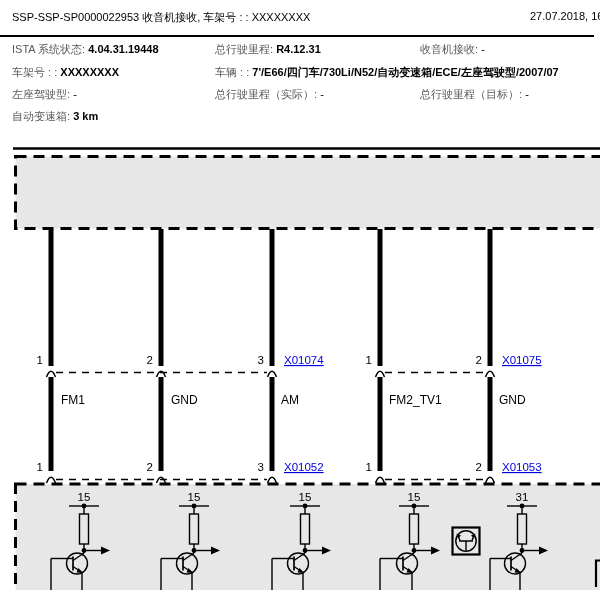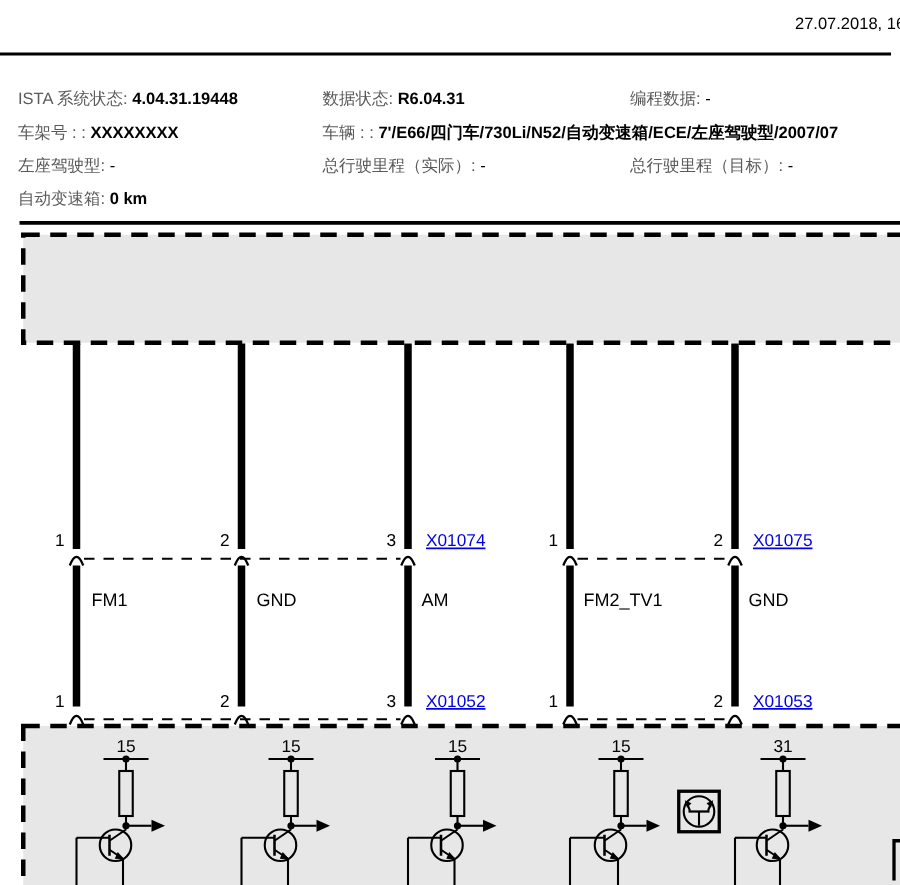--- a/index.html
+++ b/index.html
@@ -6,60 +6,61 @@
   html, body { width: 600px; height: 590px; overflow: hidden; background: #ffffff; }
   body { font-family: "Liberation Sans", sans-serif; color: #000; position: relative; }
   .page { position: absolute; inset: 0; width: 600px; height: 590px; overflow: hidden; background: #fff; }
 
   .hdr-title { position: absolute; left: 12px; top: 10px; font-size: 11px; white-space: nowrap; }
   .hdr-date  { position: absolute; left: 530px; top: 10px; font-size: 11px; white-space: nowrap; }
 
   .sep { position: absolute; left: 0; top: 35px; width: 594px; height: 2px; background: #000; }
 
   .inforow { position: absolute; left: 0; width: 600px; font-size: 11px; white-space: nowrap; }
-  .inforow .cell { position: absolute; top: 16px; }
+  .inforow .cell { position: absolute; top: 0; }
   .c1 { left: 12px; }  .c2 { left: 215px; }  .c3 { left: 420px; }
   .lbl { color: #5a5a5a; }
   .val { color: #000; font-weight: bold; }
   .val.plain { font-weight: normal; }
   .r1 { top: 42px; } .r2 { top: 65px; } .r3 { top: 87px; } .r4 { top: 109px; }
 
   svg text { font-family: "Liberation Sans", sans-serif; }
   .pin-t   { font-size: 11.5px; fill: #000; }
   .link-t  { font-size: 11.5px; fill: #0000e0; text-decoration: underline; cursor: pointer; }
   .wire-t  { font-size: 12px; fill: #000; }
   .term-t  { font-size: 11.5px; fill: #000; }
 </style>
 </head>
 <body>
 
 <div class="page">
 
+  <div class="hdr-title">SSP-SSP-SP0000022953 收音机接收, 车架号 : : XXXXXXXX</div>
   <div class="hdr-date">27.07.2018, 16:3</div>
   <div class="sep"></div>
 
   <div class="inforow r1">
     <span class="cell c1"><span class="lbl">ISTA 系统状态:</span> <span class="val">4.04.31.19448</span></span>
-    <span class="cell c2"><span class="lbl">数据状态:</span> <span class="val">R6.04.31</span></span>
-    <span class="cell c3"><span class="lbl">编程数据:</span> <span class="val plain">-</span></span>
+    <span class="cell c2"><span class="lbl">总行驶里程:</span> <span class="val">R4.12.31</span></span>
+    <span class="cell c3"><span class="lbl">收音机接收:</span> <span class="val plain">-</span></span>
   </div>
 
   <div class="inforow r2">
     <span class="cell c1"><span class="lbl">车架号 : :</span> <span class="val">XXXXXXXX</span></span>
     <span class="cell c2"><span class="lbl">车辆 : :</span> <span class="val">7'/E66/四门车/730Li/N52/自动变速箱/ECE/左座驾驶型/2007/07</span></span>
   </div>
 
   <div class="inforow r3">
     <span class="cell c1"><span class="lbl">左座驾驶型:</span> <span class="val plain">-</span></span>
     <span class="cell c2"><span class="lbl">总行驶里程（实际）:</span> <span class="val plain">-</span></span>
     <span class="cell c3"><span class="lbl">总行驶里程（目标）:</span> <span class="val plain">-</span></span>
   </div>
 
   <div class="inforow r4">
-    <span class="cell c1"><span class="lbl">自动变速箱:</span> <span class="val">0 km</span></span>
+    <span class="cell c1"><span class="lbl">自动变速箱:</span> <span class="val">3 km</span></span>
   </div>
 
   <svg style="position:absolute; left:0; top:145px;" width="600" height="445" viewBox="0 145 600 445" xmlns="http://www.w3.org/2000/svg">
 
     <line x1="13" y1="148.5" x2="602" y2="148.5" stroke="#000" stroke-width="2.5"></line>
 
     <rect x="15.5" y="156.5" width="640" height="72" fill="#e7e7e7" stroke="#000" stroke-width="3" stroke-dasharray="11,7"></rect>
 
     <line x1="51" y1="229" x2="51" y2="366" stroke="#000" stroke-width="5"></line>
     <line x1="161" y1="229" x2="161" y2="366" stroke="#000" stroke-width="5"></line>

